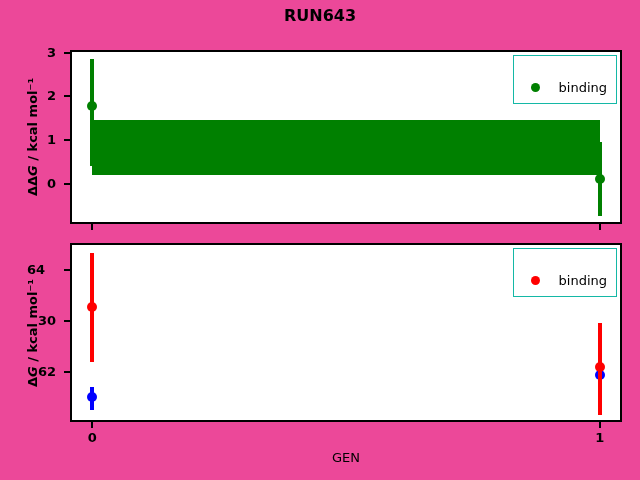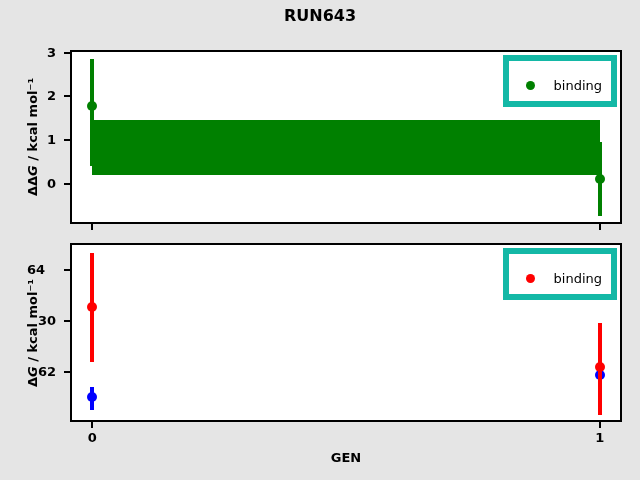--- a/index.html
+++ b/index.html
@@ -1,32 +1,32 @@
 <!DOCTYPE html>
 <html><head>
 <meta charset="utf-8">
 <style>
   html,body{margin:0;padding:0;background:#fff;}
   .fig{
-    position:relative;width:640px;height:480px;background:#e5e5e5;
+    position:relative;width:640px;height:480px;background:#ec4899;
     font-family:"DejaVu Sans","Liberation Sans",sans-serif;color:#000;
     overflow:hidden;
   }
   .title{
     position:absolute;top:6px;left:0;width:640px;text-align:center;
     font-size:16px;font-weight:bold;
   }
   .axes{
     position:absolute;border:2px solid #000;box-sizing:border-box;background:#fff;
   }
   #panel0{left:70px;top:50px;width:552px;height:174px;}
   #panel1{left:70px;top:243px;width:552px;height:179px;}
   .xlabel{
     position:absolute;left:70px;width:552px;top:450px;text-align:center;
-    font-size:13px;font-weight:bold;
+    font-size:13px;font-weight:normal;
   }
   .ylabel{
     position:absolute;left:-40px;top:50%;white-space:nowrap;
     transform:translate(-50%,-50%) rotate(-90deg);
     font-size:13px;font-weight:bold;
   }
   .band{position:absolute;}
   .bandline{position:absolute;height:0;border-top:2px dotted #000;}
   .ebar{position:absolute;width:4px;}
   .marker{position:absolute;width:10px;height:10px;border-radius:50%;}
@@ -35,23 +35,23 @@
   .yticklabel{
     position:absolute;left:-56px;width:40px;height:18px;line-height:18px;
     text-align:right;font-size:13px;font-weight:bold;
   }
   .xticklabel{
     position:absolute;width:30px;height:18px;line-height:18px;
     text-align:center;font-size:13px;font-weight:bold;
   }
   .legend{
     position:absolute;top:3px;right:3px;z-index:5;
-    border:6px solid #14b8a6;border-radius:0;
+    border:1px solid #14b8a6;border-radius:0;
     background:rgba(255,255,255,0.92);
-    padding:14px 9px 5px 5px;
+    padding:21px 9px 5px 5px;
   }
   .legend-row{display:flex;align-items:center;height:21px;}
   .handle{width:34px;flex:none;display:flex;justify-content:center;align-items:center;}
   .ldot{width:9px;height:9px;border-radius:50%;background:#000;}
   .dotline{width:27px;height:0;border-top:2px dotted #000;}
   .legend-label{font-size:13px;padding-left:6px;white-space:nowrap;}
 </style>
 </head>
 <body>
 

